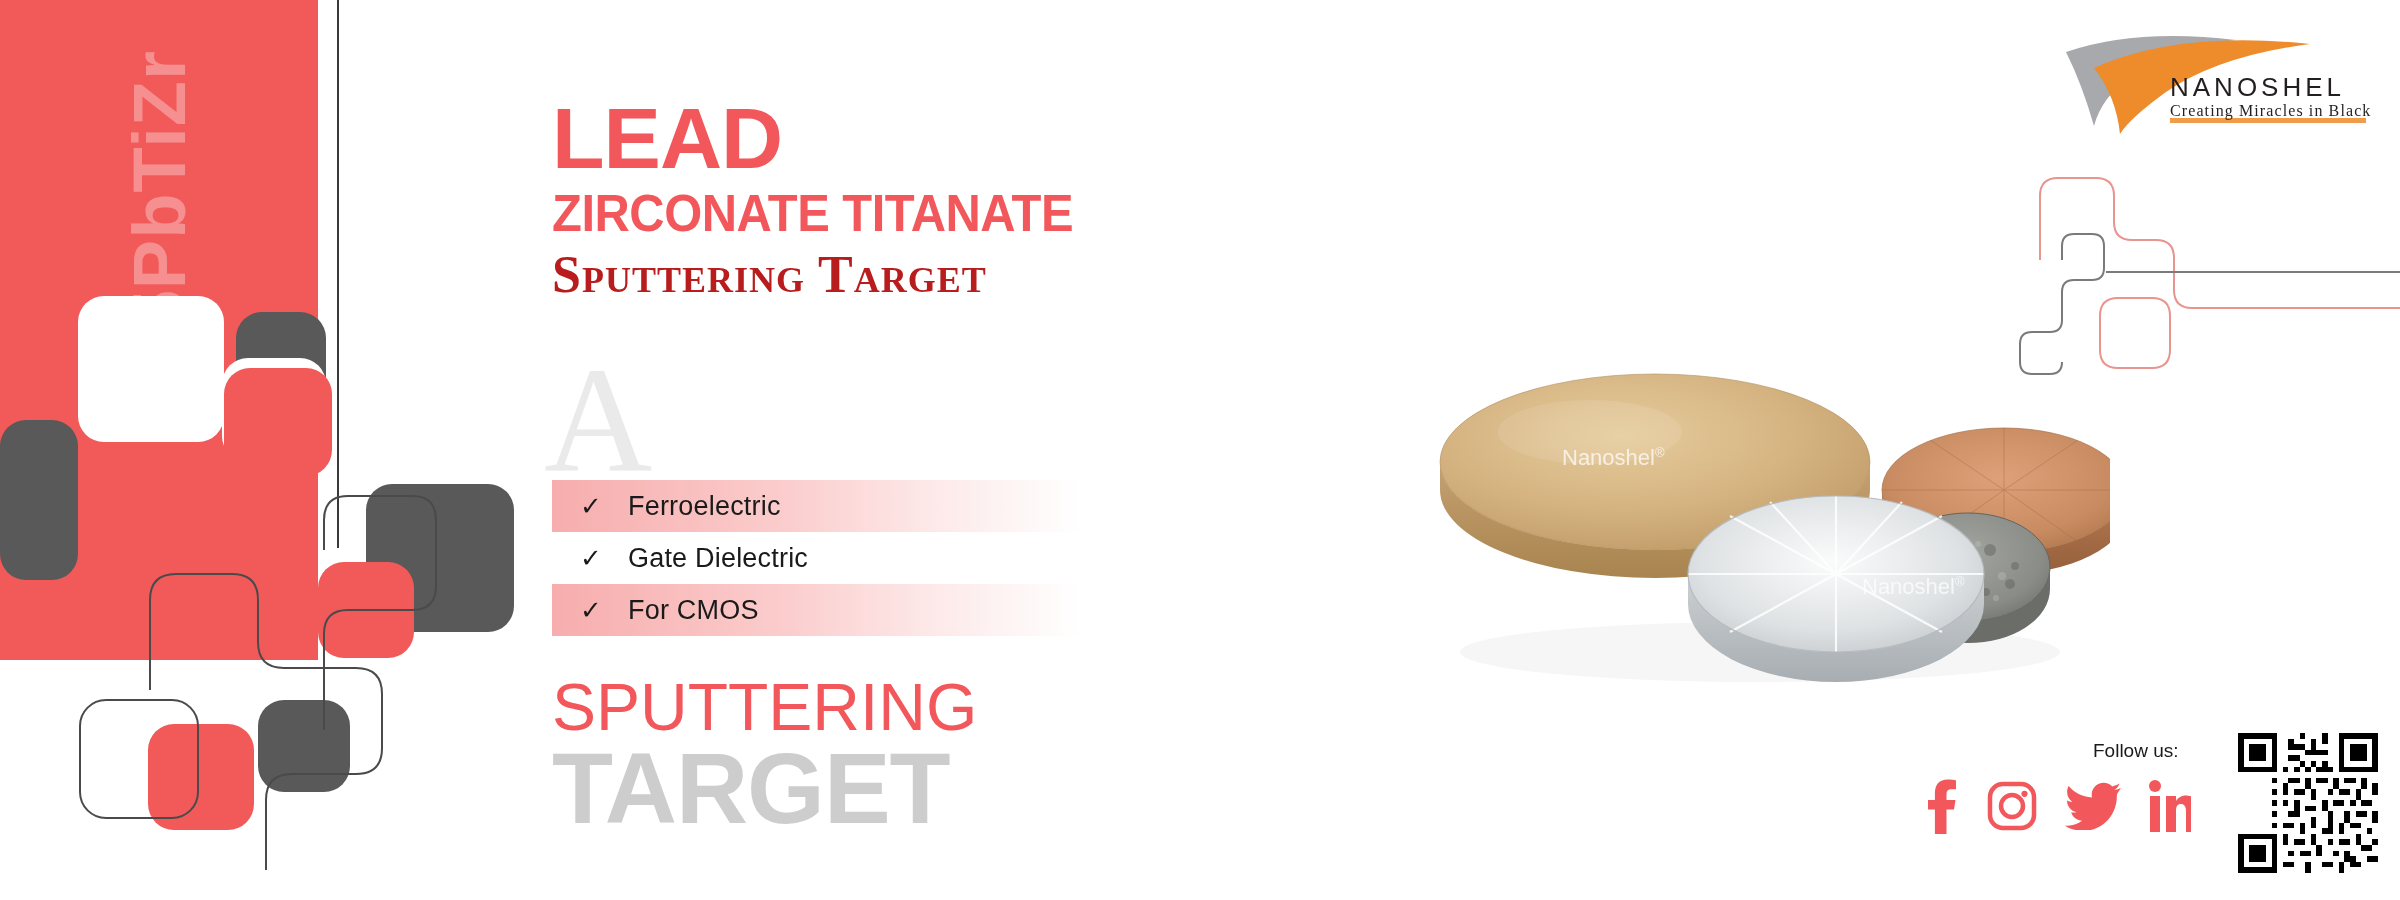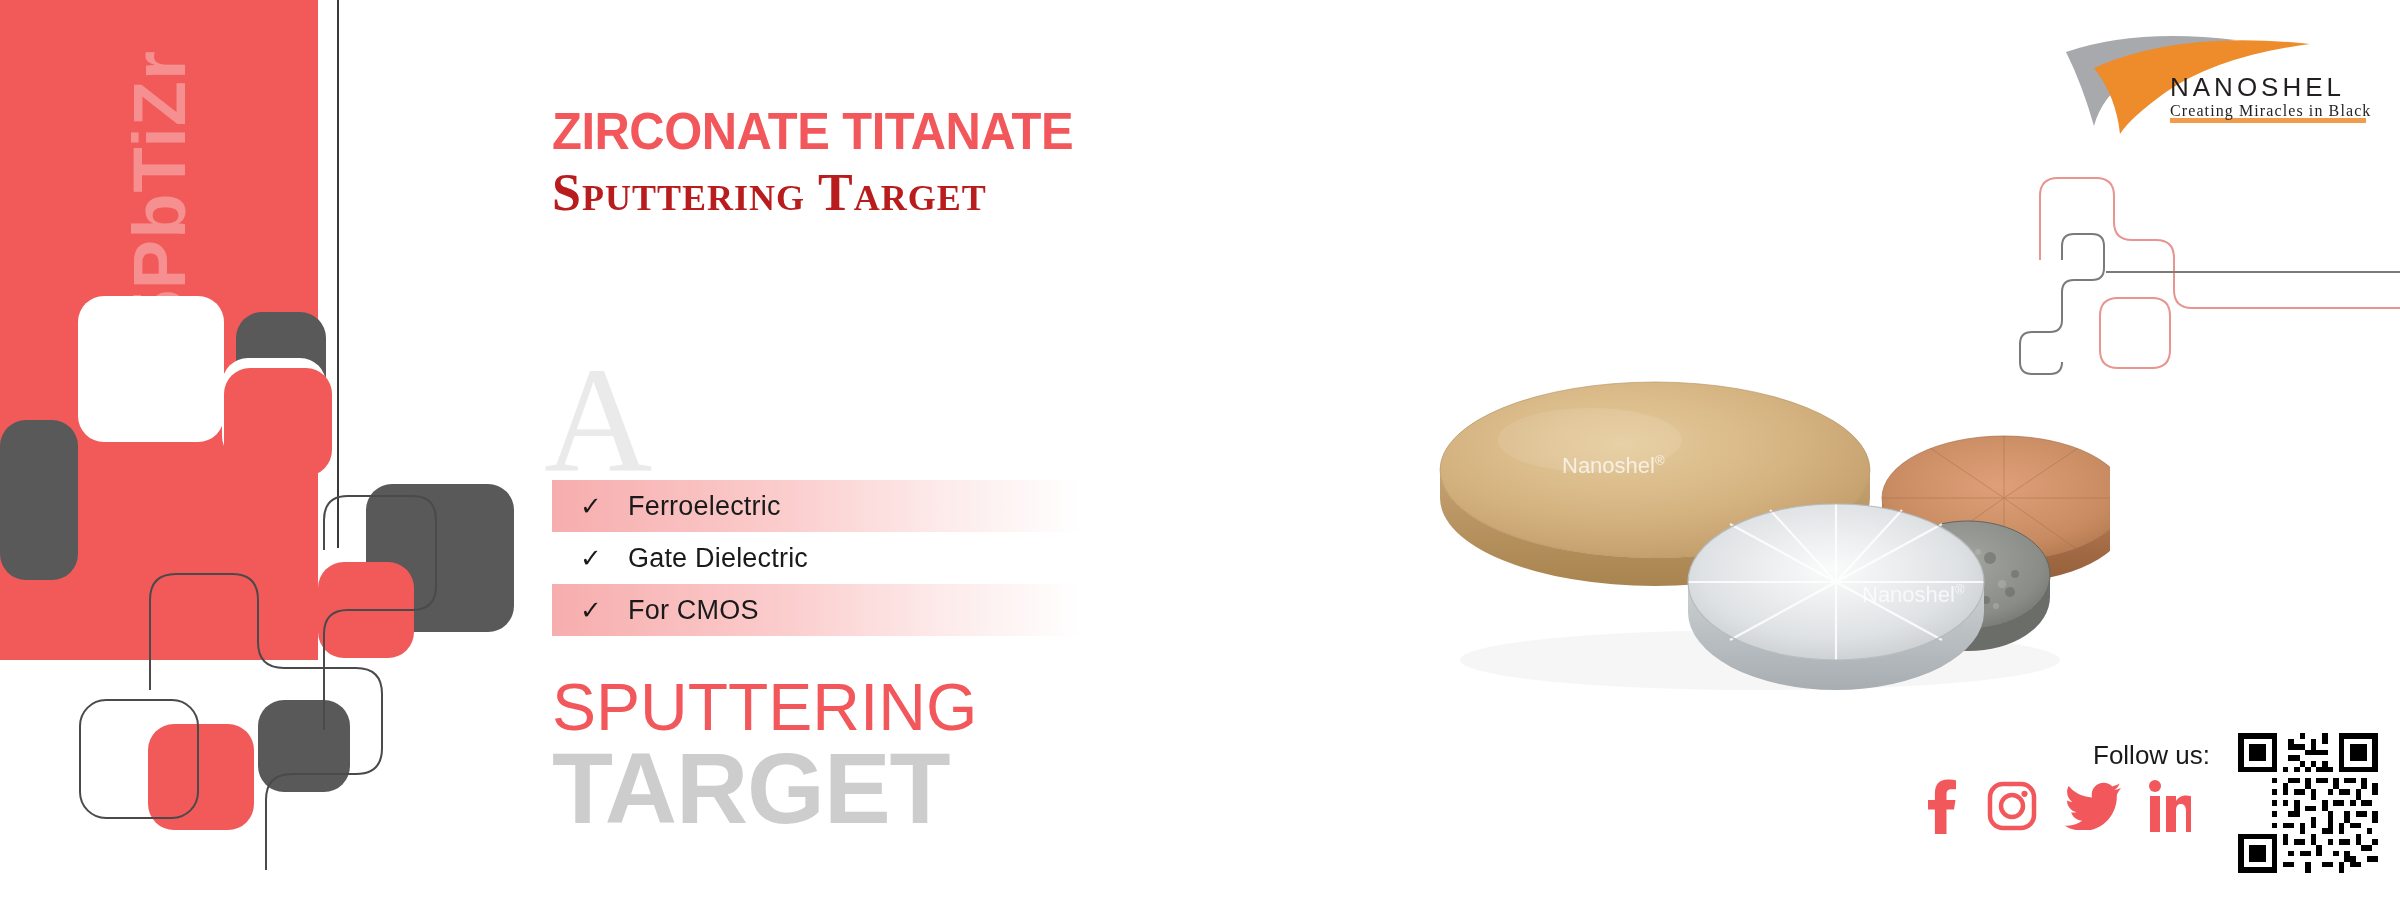--- a/index.html
+++ b/index.html
@@ -219,41 +219,41 @@
     position: absolute;
     right: 0; top: 150px;
     width: 400px; height: 250px;
     z-index: 6;
     pointer-events: none;
   }
 
   
   .product {
     position: absolute;
-    left: 1430px; top: 360px;
+    left: 1430px; top: 352px;
     width: 680px; height: 350px;
     z-index: 8;
     text-align: center;
   }
   .wm {
     position: absolute;
     font-family: "Liberation Sans", sans-serif;
     color: rgba(255,255,255,0.72);
     font-size: 22px;
     white-space: nowrap;
     pointer-events: none;
   }
   .wm sup { font-size: 13px; }
 
   
   .follow-label {
     position: absolute;
     left: 2093px; top: 740px;
     font-family: "Liberation Sans", sans-serif;
-    font-size: 26px;
+    font-size: 19px;
     color: #1a1a1a;
     z-index: 12;
   }
   .social {
     position: absolute;
     left: 1925px; top: 778px;
     display: flex;
     align-items: center;
     gap: 28px;
     z-index: 12;
@@ -303,20 +303,21 @@
       <path d="M90,290 L90,200 Q90,174 116,174 L172,174 Q198,174 198,200 L198,242
                Q198,268 224,268 L296,268 Q322,268 322,294 L322,348
                Q322,374 296,374 L232,374 Q206,374 206,400 L206,470"></path>
       <rect x="20" y="300" width="118" height="118" rx="26"></rect>
       <path d="M264,150 L264,120 Q264,96 288,96 L352,96 Q376,96 376,120 L376,186
                Q376,210 352,210 L288,210 Q264,210 264,234 L264,330"></path>
     </g>
   </svg>
 
   <div class="title-block">
+    <div class="t-lead">LEAD</div>
     <div class="t-zirc">ZIRCONATE TITANATE</div>
     <div class="t-sput">Sputtering Target</div>
   </div>
 
   <div class="apps">
     <div class="apps-head">
       <div class="apps-watermark">A</div>
     </div>
     <div class="app-list">
       <div class="app-row shaded">

